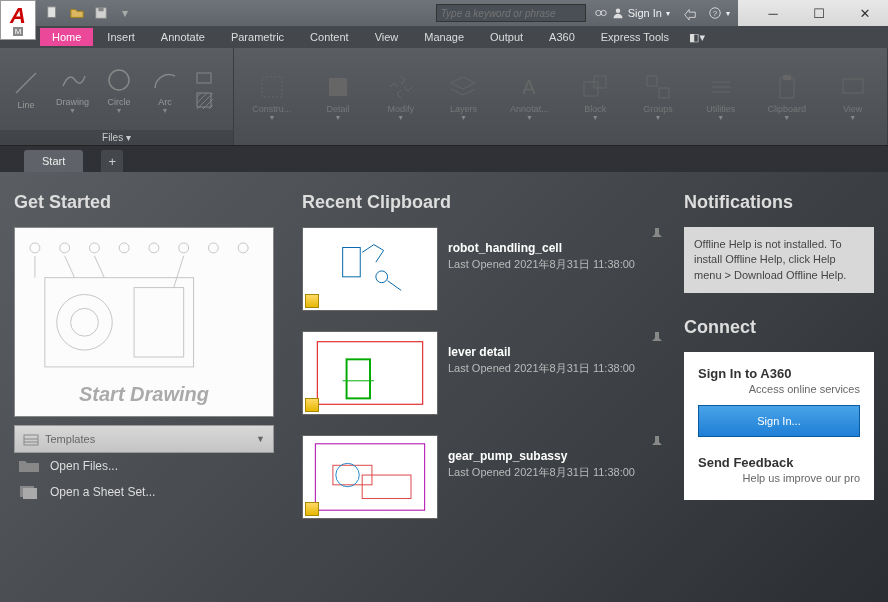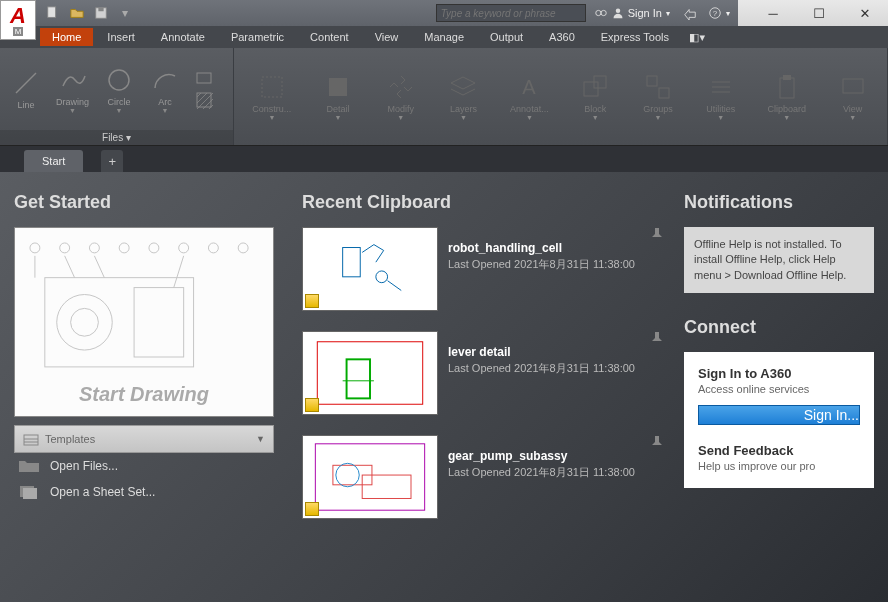--- a/index.html
+++ b/index.html
@@ -12,21 +12,21 @@
 .search-wrap { margin-left:auto; display:flex; align-items:center; }
 .search-box { width:150px; height:18px; background:#4a4e55; border:1px solid #333; color:#999; font-size:10px; font-style:italic; padding:0 4px;}
 .signin-top { display:flex; align-items:center; gap:4px; padding:0 8px; color:#eee; font-size:11px;}
 .winbtns { margin-left:auto; display:flex; }
 .winbtn { width:46px; height:26px; display:flex; align-items:center; justify-content:center; font-size:13px; color:#333;}
 .top-strip { position:absolute; top:0; left:36px; right:150px; height:26px; background:linear-gradient(#6f737a,#5f636a); display:flex; align-items:center;}
 .tb-icons { display:flex; gap:10px; padding:0 10px;}
 .tb-sep { color:#aaa; margin:0 4px; font-size:12px;}
 .menubar { height:22px; background:#44474c; display:flex; align-items:center; padding-left:40px; gap:2px;}
 .menu-tab { padding:3px 12px; color:#ddd; font-size:11px;}
-.menu-tab.active { background:#c2410c; color:#fff;}
+.menu-tab.active { background:#ec4899; color:#fff;}
 .ribbon { height:98px; background:linear-gradient(#5a5d62,#4a4d52); display:flex; border-bottom:1px solid #222;}
 .ribbon-panel { border-right:1px solid #3a3d42; display:flex; flex-direction:column; }
 .panel-tools { flex:1; display:flex; align-items:center; padding:4px 6px; gap:6px;text-align:center;}
 .panel-label { text-align:center; color:#ccc; font-size:10px; padding:2px 0; background:rgba(0,0,0,.12);}
 .tool { display:flex; flex-direction:column; align-items:center; gap:2px; padding:2px 4px; min-width:40px;}
 .tool-icon { width:30px; height:30px; display:flex; align-items:center; justify-content:center;}
 .tool-label { color:#999; font-size:9px; }
 .tool-label.dim { color:#777; }
 .drop-arrow { color:#888; font-size:7px; margin-top:-2px;}
 .tabbar { height:26px; background:#2f3136; display:flex; align-items:flex-end; padding-left:24px;gap:12px;}
@@ -46,22 +46,22 @@
 .thumb { width:136px; height:84px; background:#fff; border:1px solid #666; position:relative; flex-shrink:0;}
 .thumb .corner { position:absolute; left:2px; bottom:2px; width:14px; height:14px; background:linear-gradient(#ffd966,#e6b800); border:1px solid #aa8800;}
 .recent-meta { flex:1;}
 .recent-title { color:#fff; font-size:12px; font-weight:600;}
 .recent-date { color:#bbb; font-size:11px; margin-top:2px;}
 .pin { width:14px; height:14px; margin-left:auto; flex-shrink:0;}
 .side { width:190px; }
 .notif-box { background:#d8d8d8; color:#444; font-size:11px; padding:10px; line-height:1.4; margin-bottom:24px;}
 .connect-box { background:#fff; padding:14px 14px 6px 14px; }
 .connect-box .h { color:#333; font-size:13px; font-weight:600; margin-bottom:2px;}
-.connect-box .sub { color:#666; font-size:11px; margin-bottom:10px;}
-.btn-signin { width:100%; height:20px; background:linear-gradient(#4aa3e8,#1e7fd6); border:1px solid #0a5aa0; color:#fff; font-size:14px;text-align:right;}
+.connect-box .sub { color:#666; font-size:11px; margin-bottom:10px;text-align:right;}
+.btn-signin { width:100%; height:32px; background:linear-gradient(#4aa3e8,#1e7fd6); border:1px solid #0a5aa0; color:#fff; font-size:11px;}
 svg { display:block; }
 </style>
 </head>
 <body>
 
 <div class="titlebar">
   <div class="app-logo">
     <div class="a">A</div>
     <div class="m">M</div>
   </div>

